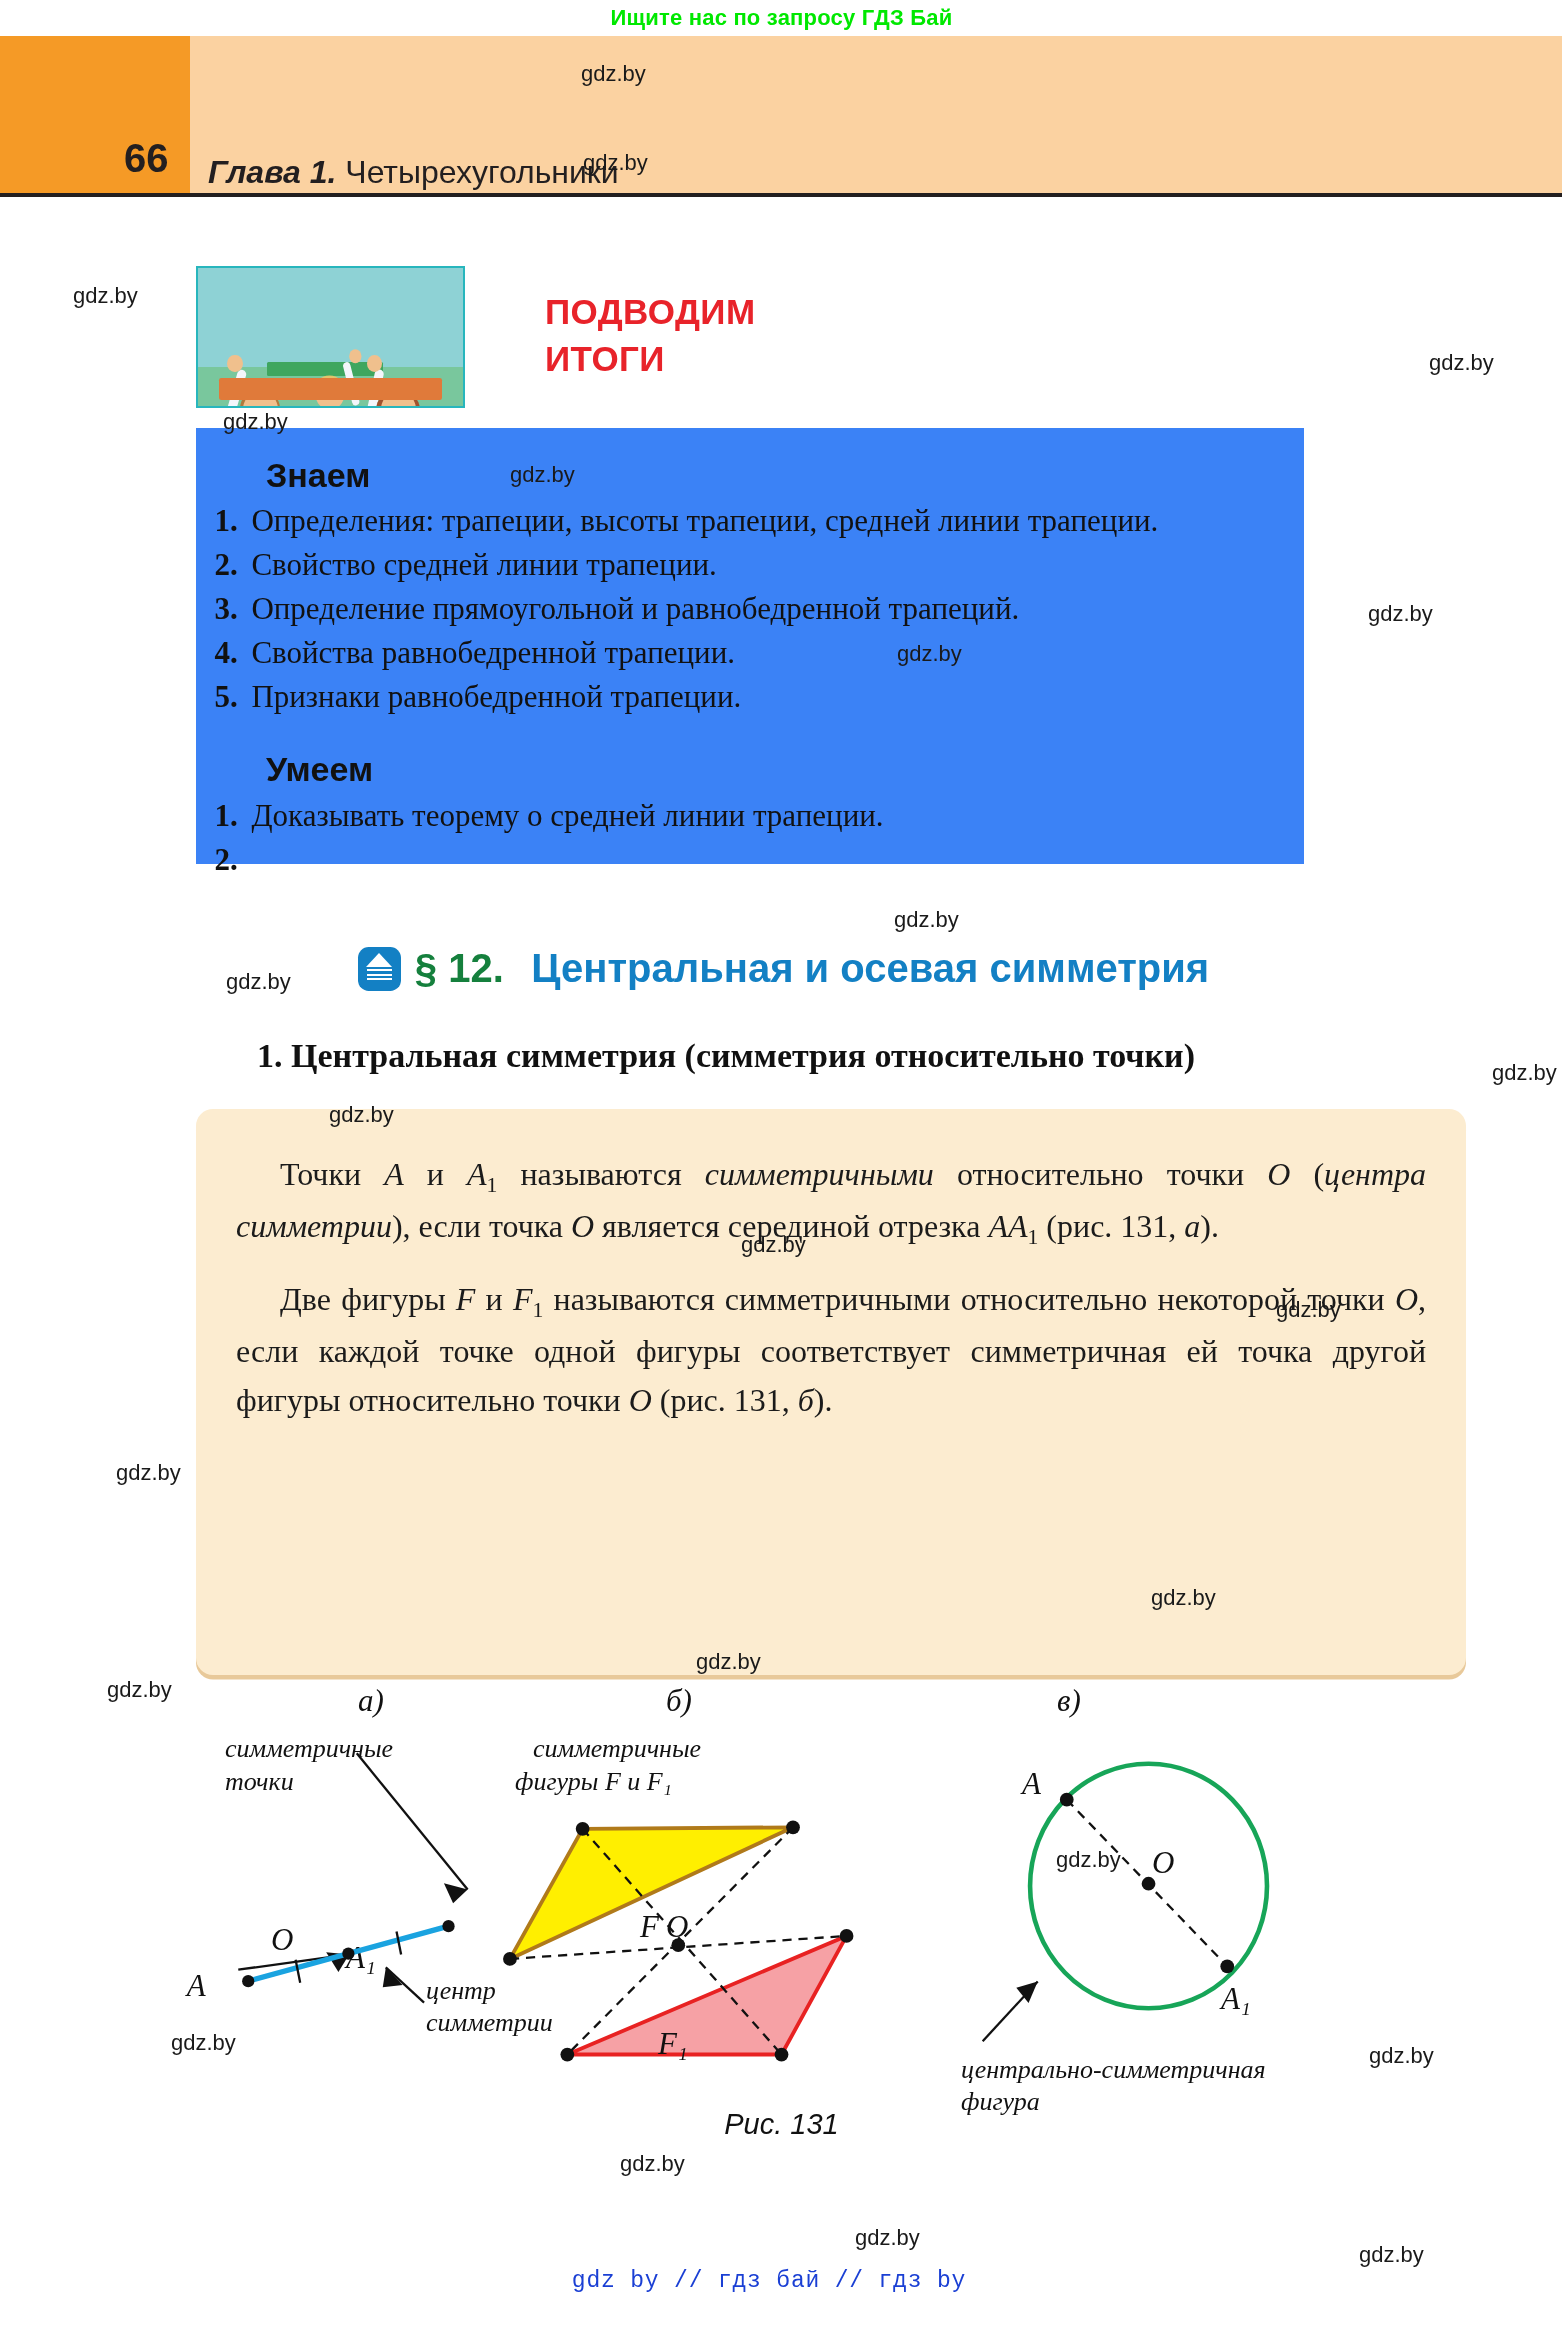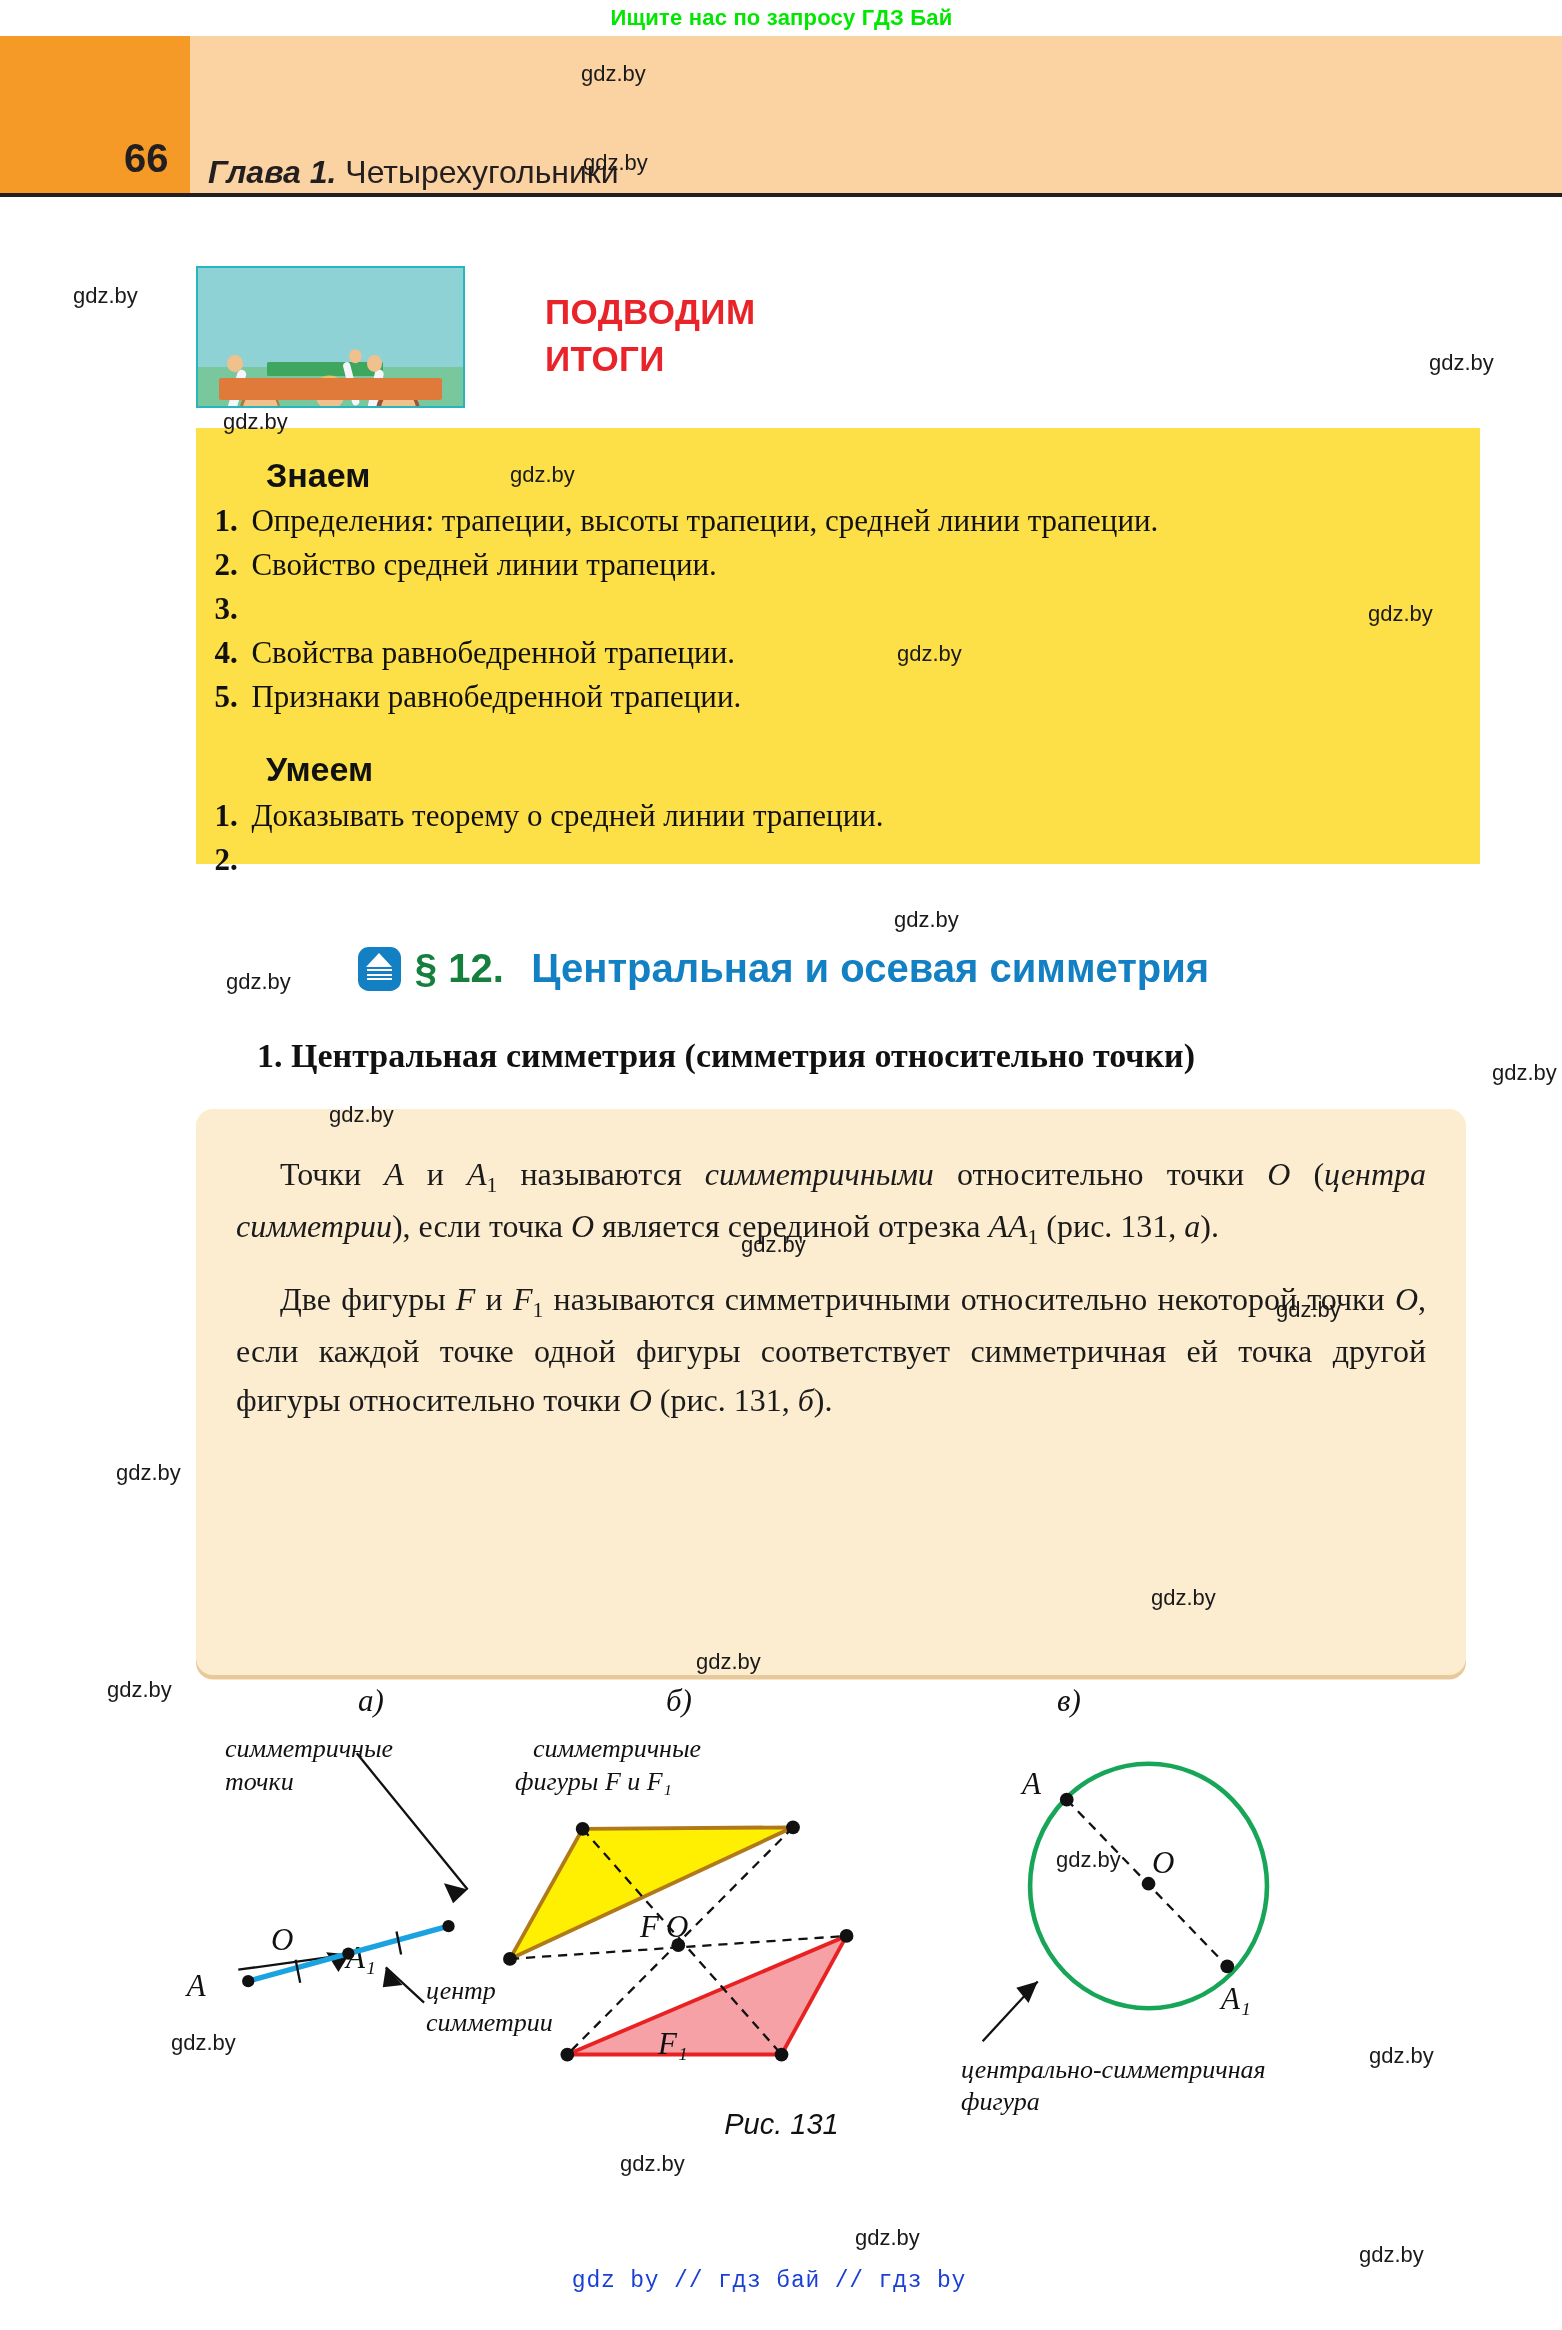--- a/index.html
+++ b/index.html
@@ -66,22 +66,22 @@
   #p2{left:42%;bottom:20%;transform:scale(.82);} #p2 .hair{background:#e2c46a;} #p2 .arm{left:47px;top:-20px;transform:rotate(-14deg);} #p2 .hand{left:49px;top:-35px;}
   #p3{left:66%;} #p3 .hair{background:#a0522d;width:44px;height:31px;border-radius:21.4px 21.4px 6.1px 6.1px;left:3.1px;} #p3 .arm{left:-3.1px;top:-23px;transform:rotate(12deg);} #p3 .hand{left:-6.1px;top:-37px;}
   #summary-title{
     position:absolute;left:545px;top:289px;width:383px;
     font-family:"Liberation Sans", sans-serif;
     font-weight:700;font-size:35px;line-height:1.34;color:#e8232a;
     letter-spacing:0.4px;
   }
   
   #summary-box{
-    position:absolute;left:196px;top:428px;width:1284px;height:436px;
-    background:#fde047;
+    position:absolute;left:196px;top:428px;width:1108px;height:436px;
+    background:#3b82f6;
   }
   #summary-box .sub{
     font-family:"Liberation Sans", sans-serif;
     font-weight:700;font-size:34px;color:#111;
     margin:0 0 4.6px 70px;
   }
   #summary-box ol{
     list-style:none;margin:0 0 0 18.4px;padding:0;
   }
   #summary-box li{
@@ -233,20 +233,21 @@
       <li>
           <span class="n">1.</span>
           <span>Определения: трапеции, высоты трапеции, средней линии трапеции.</span>
         </li>
       <li>
           <span class="n">2.</span>
           <span>Свойство средней линии трапеции.</span>
         </li>
       <li>
           <span class="n">3.</span>
+          <span>Определение прямоугольной и равнобедренной трапеций.</span>
         </li>
       <li>
           <span class="n">4.</span>
           <span>Свойства равнобедренной трапеции.</span>
         </li>
       <li>
           <span class="n">5.</span>
           <span>Признаки равнобедренной трапеции.</span>
         </li>
     </ol>

